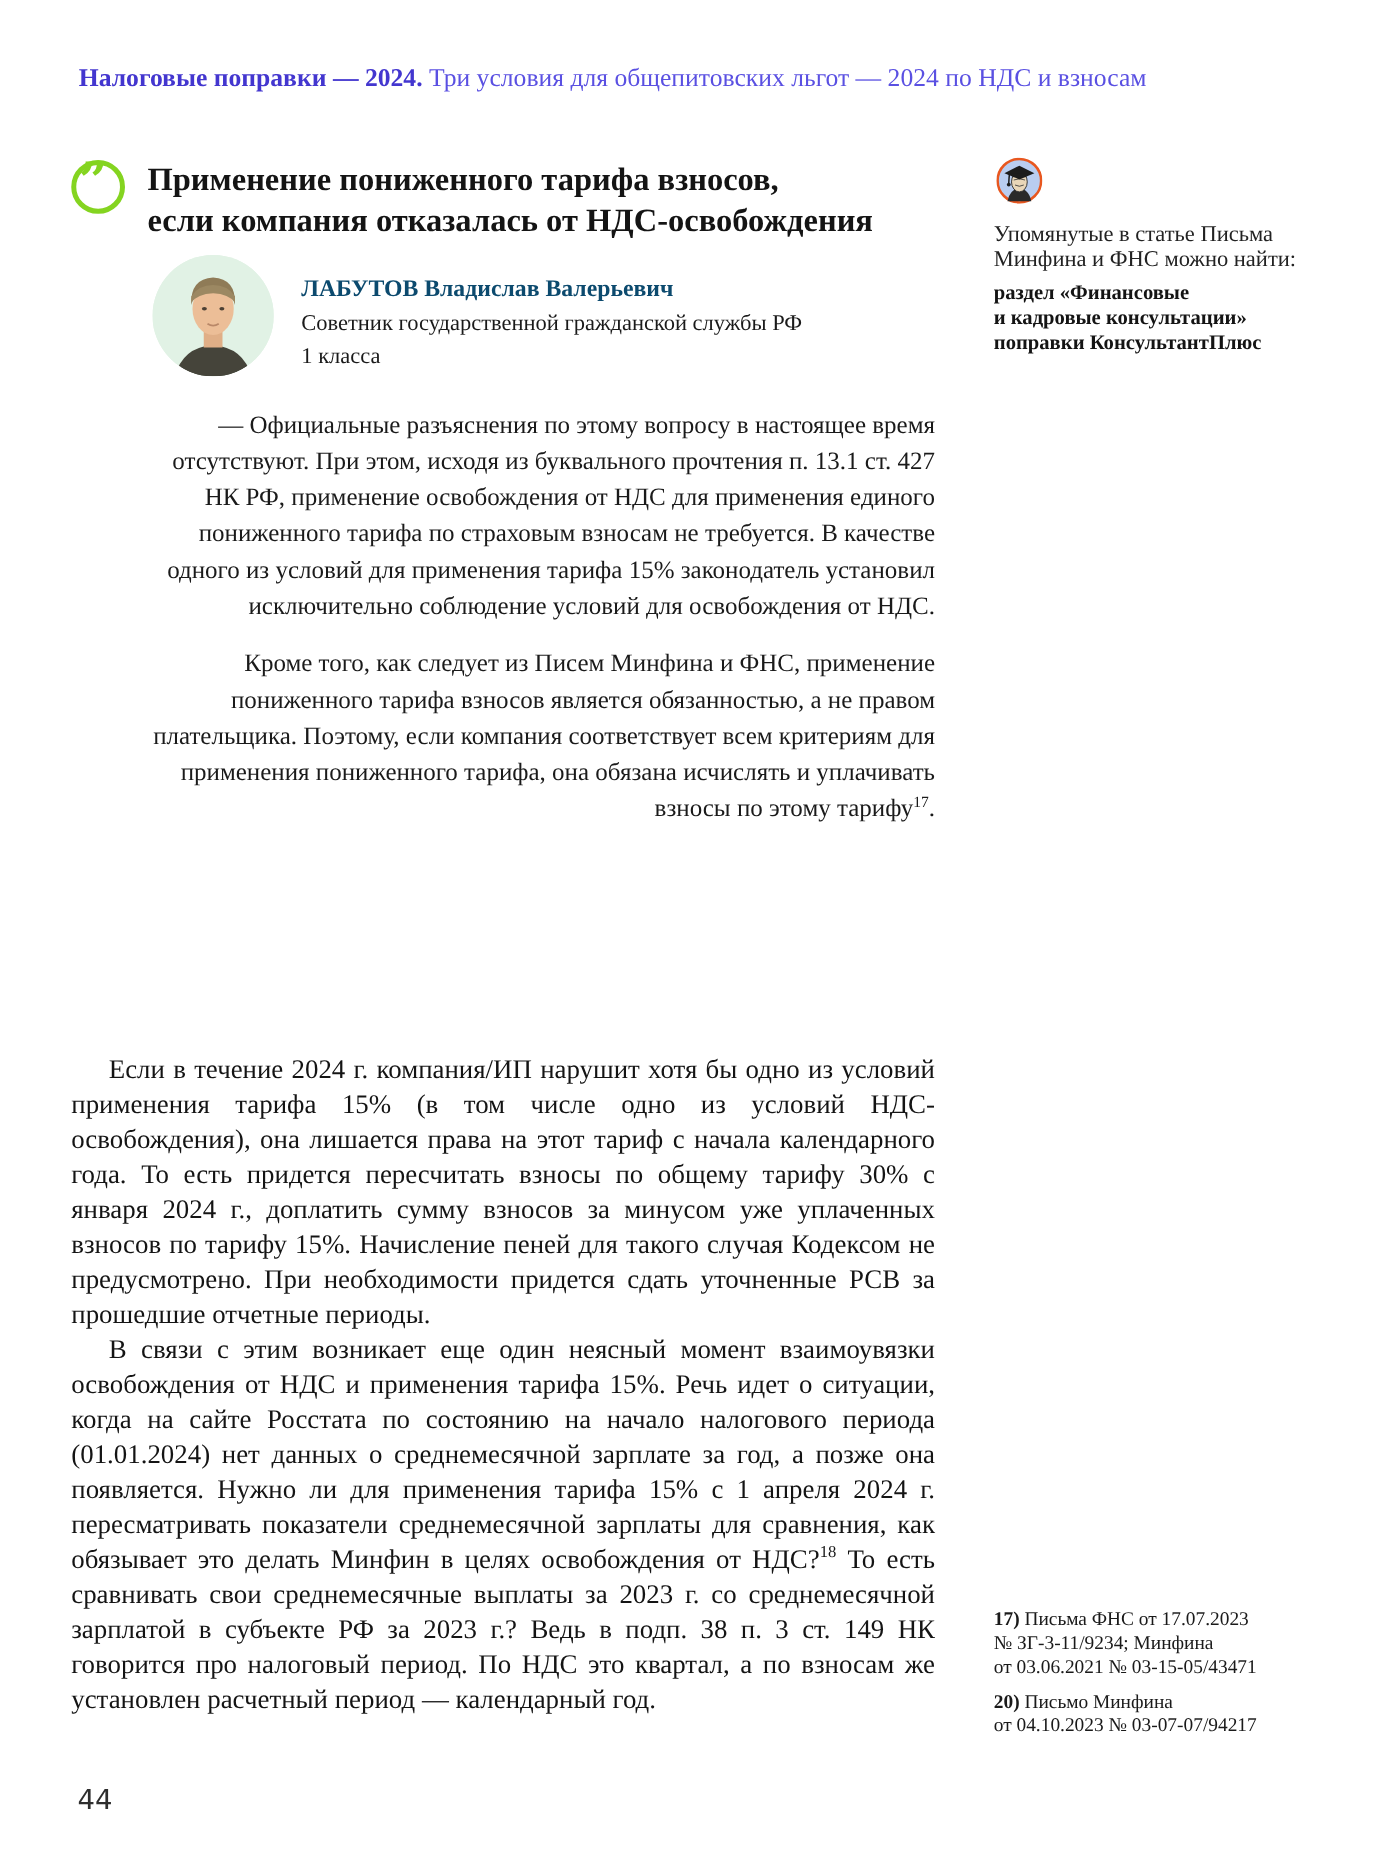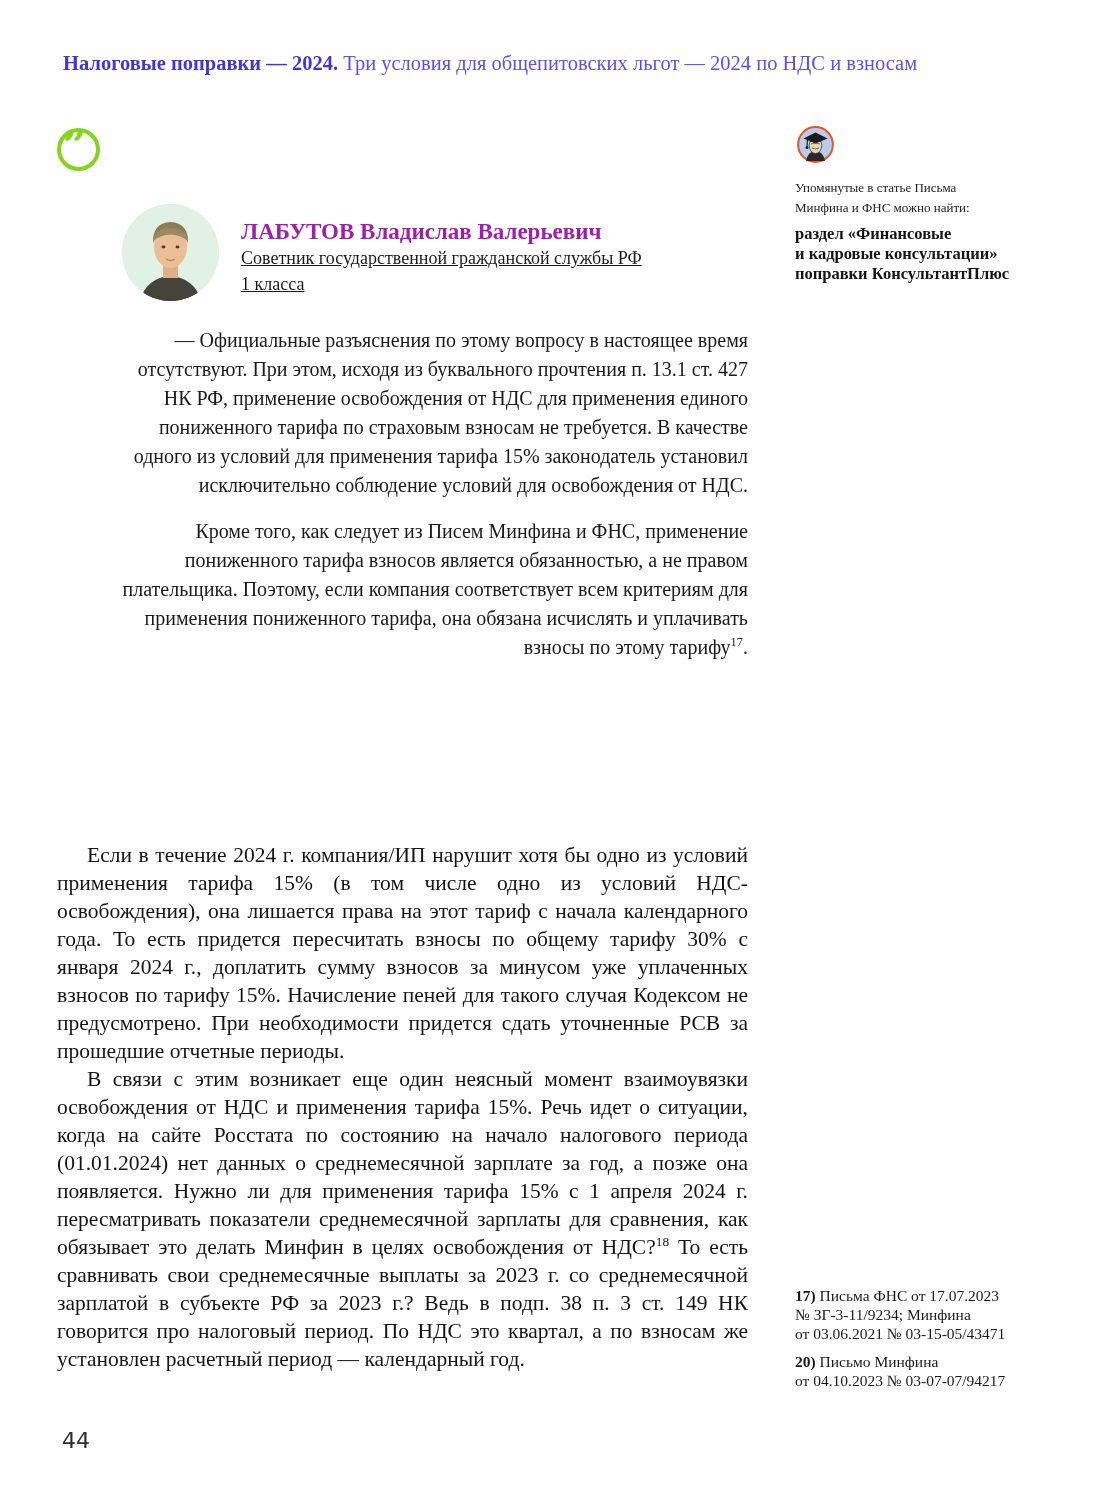--- a/index.html
+++ b/index.html
@@ -34,33 +34,33 @@
     position:absolute;left:118px;top:127px;margin:0;
     font-size:26px;line-height:33px;font-weight:bold;color:#141414;
   }
   
   .author-block{position:absolute;left:122px;top:204px;display:flex;}
   .author-photo{
     width:97px;height:97px;border-radius:50%;overflow:hidden;
     background:#e1f2e5;flex:0 0 auto;
   }
   .author-info{margin-left:22px;padding-top:15px;}
-  .author-name{font-weight:bold;font-size:23px;line-height:26px;color:#a21caf;}
-  .author-role{font-size:18px;line-height:26px;color:#1a1a1a;text-decoration:underline;}
+  .author-name{font-weight:bold;font-size:19px;line-height:26px;color:#0c4a6e;}
+  .author-role{font-size:18px;line-height:26px;color:#1a1a1a;}
   
   .answer{position:absolute;left:118px;top:326px;width:630px;}
   .answer p{margin:0 0 17px 0;font-size:20px;line-height:29px;color:#1a1a1a;text-align:right;}
   
   .body-text{position:absolute;left:57px;top:841px;width:691px;}
   .body-text p{margin:0;font-size:21.5px;line-height:28px;text-align:justify;text-indent:30px;color:#141414;}
   sup{font-size:0.62em;line-height:0;vertical-align:super;}
   
   .sidebar{position:absolute;left:795px;top:126px;width:260px;}
   .mascot{width:37px;height:37px;margin-left:2px;}
-  .side-note{margin:15px 0 0 0;font-size:13px;line-height:19.5px;color:#222222;}
+  .side-note{margin:15px 0 0 0;font-size:18px;line-height:19.5px;color:#222222;}
   .side-link{margin:7px 0 0 0;font-size:16.5px;line-height:20px;font-weight:bold;color:#141414;}
   
   .footnotes{position:absolute;left:795px;top:1286px;width:268px;}
   .footnote{margin-bottom:9px;font-size:15.5px;line-height:19px;color:#1a1a1a;}
   .footnote b{font-weight:bold;}
   
   .page-number{
     position:absolute;left:62px;top:1428px;
     font-family:"DejaVu Sans", sans-serif;font-size:22px;color:#2e2e2e;
   }
@@ -71,20 +71,24 @@
 <div class="page">
 
   <div class="running-head">
     <span class="rh-bold">Налоговые поправки — 2024.</span><span class="rh-rest"> Три условия для общепитовских льгот — 2024 по НДС и взносам</span>
   </div>
 
   <div class="quote-badge">
     <span class="qmark">”</span>
   </div>
 
+  <h1 class="article-title">
+    <span>Применение пониженного тарифа взносов,</span><br>
+    <span>если компания отказалась от НДС-освобождения</span>
+  </h1>
 
   <div class="author-block">
     <div class="author-photo">
       <svg width="97" height="97" viewBox="0 0 97 97">
         <rect width="97" height="97" fill="#e1f2e5"></rect>
         <path d="M49 82 Q23 82 17 97 L81 97 Q75 82 49 82 Z" fill="#3c3b33"></path>
         <path d="M18 97 Q24 74 48 72 Q73 74 79 97 Z" fill="#45443a"></path>
         <rect x="41" y="58" width="15" height="16" fill="#e0af87"></rect>
         <ellipse cx="48.5" cy="43" rx="16.5" ry="21" fill="#ecbe97"></ellipse>
         <path d="M31 40 Q30 19 48.5 18 Q67 19 66 40 Q63 27 48.5 26.5 Q34 27 31 40 Z" fill="#8f7b57"></path>

